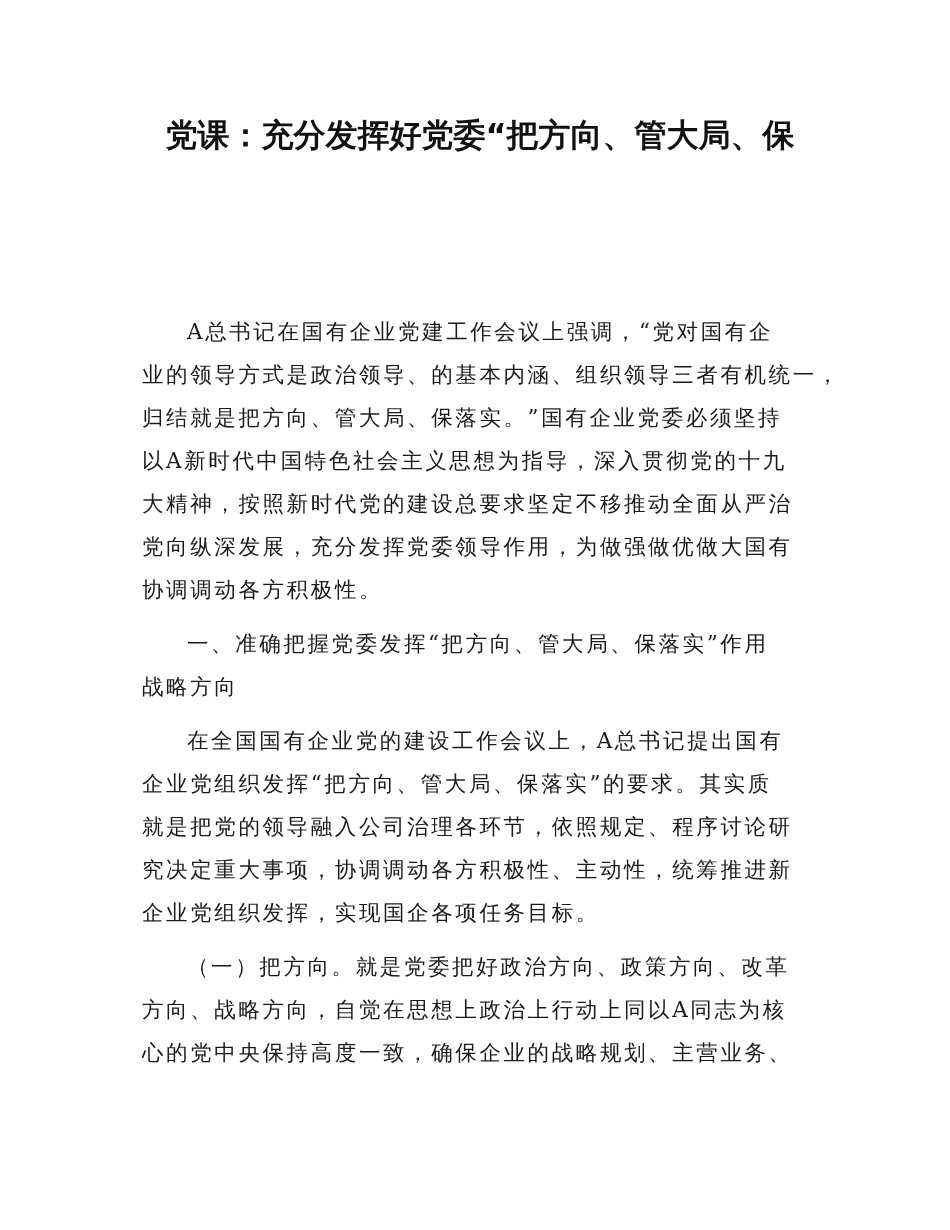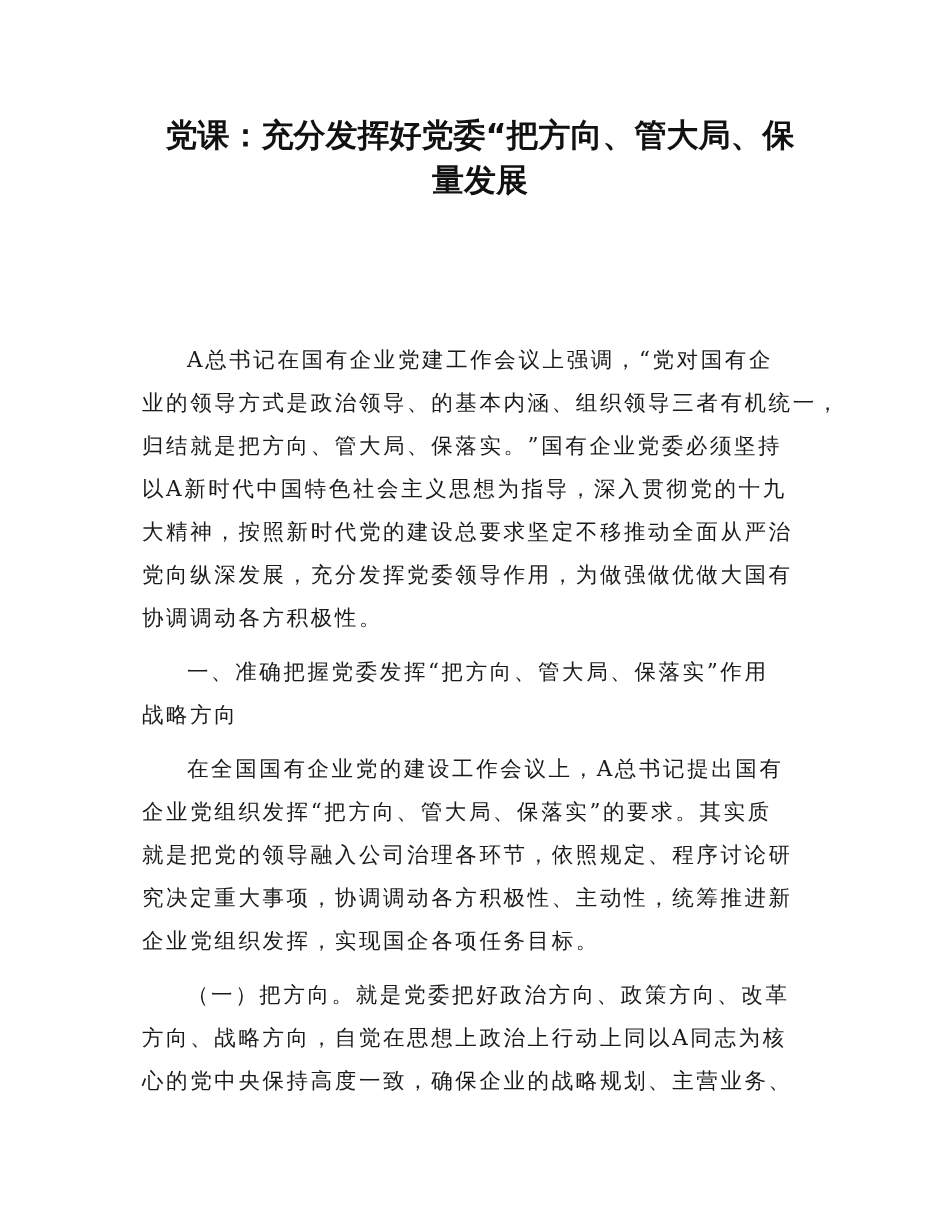--- a/index.html
+++ b/index.html
@@ -46,34 +46,32 @@
       font-size: 21.5px;
       color: #1a1a1a;
     }
     .line {
       position: absolute;
       left: 0;
       white-space: nowrap;
       height: 30px;
       line-height: 30px;
       letter-spacing: 2.6px;
-      margin-top: 28px;
     }
     .indent {
       left: 45px;
     }
   </style>
 </head>
 <body>
 
 <div class="page">
 
   <div class="title">
     <span class="tline">党课：充分发挥好党委“把方向、管大局、保</span>
-    <span class="tline">量发展</span>
   </div>
 
   <div class="body">
 
     <div>
       <div class="line indent" style="top:317px">A总书记在国有企业党建工作会议上强调，“党对国有企</div>
       <div class="line" style="top:360px">业的领导方式是政治领导、的基本内涵、组织领导三者有机统一，</div>
       <div class="line" style="top:403px">归结就是把方向、管大局、保落实。”国有企业党委必须坚持</div>
       <div class="line" style="top:446px">以A新时代中国特色社会主义思想为指导，深入贯彻党的十九</div>
       <div class="line" style="top:489px">大精神，按照新时代党的建设总要求坚定不移推动全面从严治</div>

